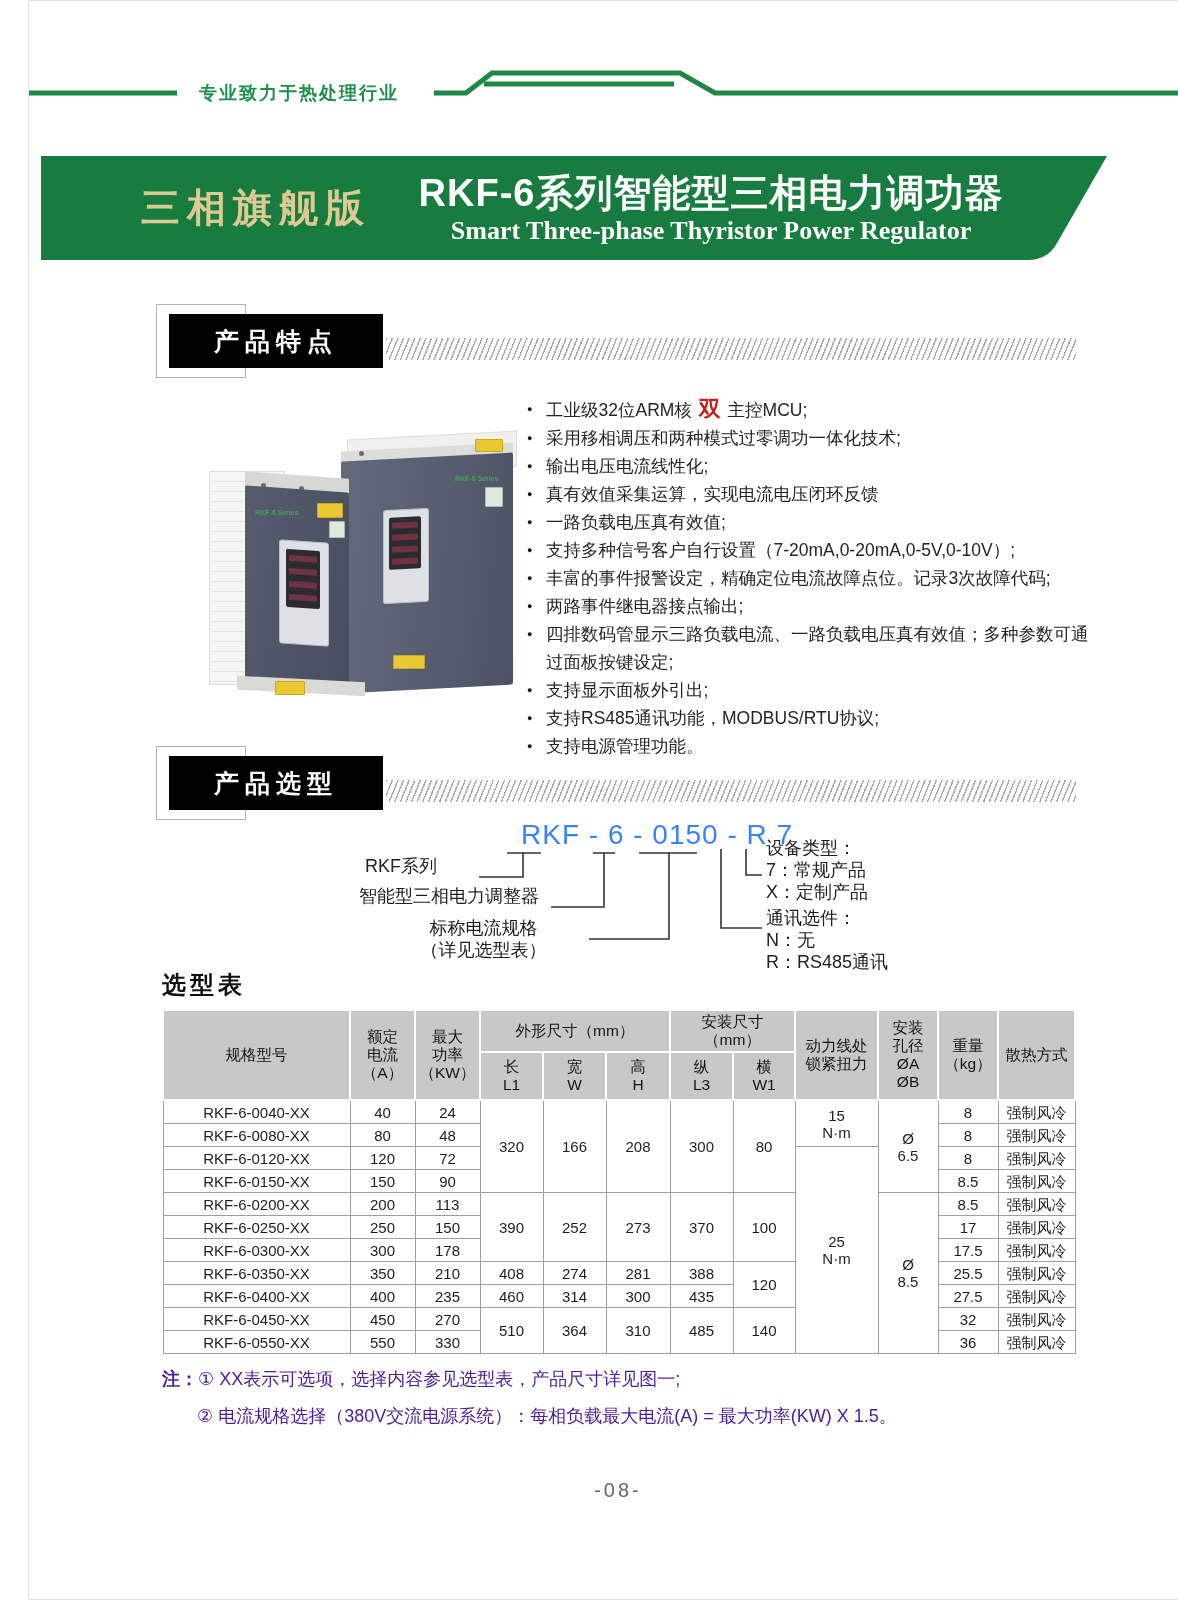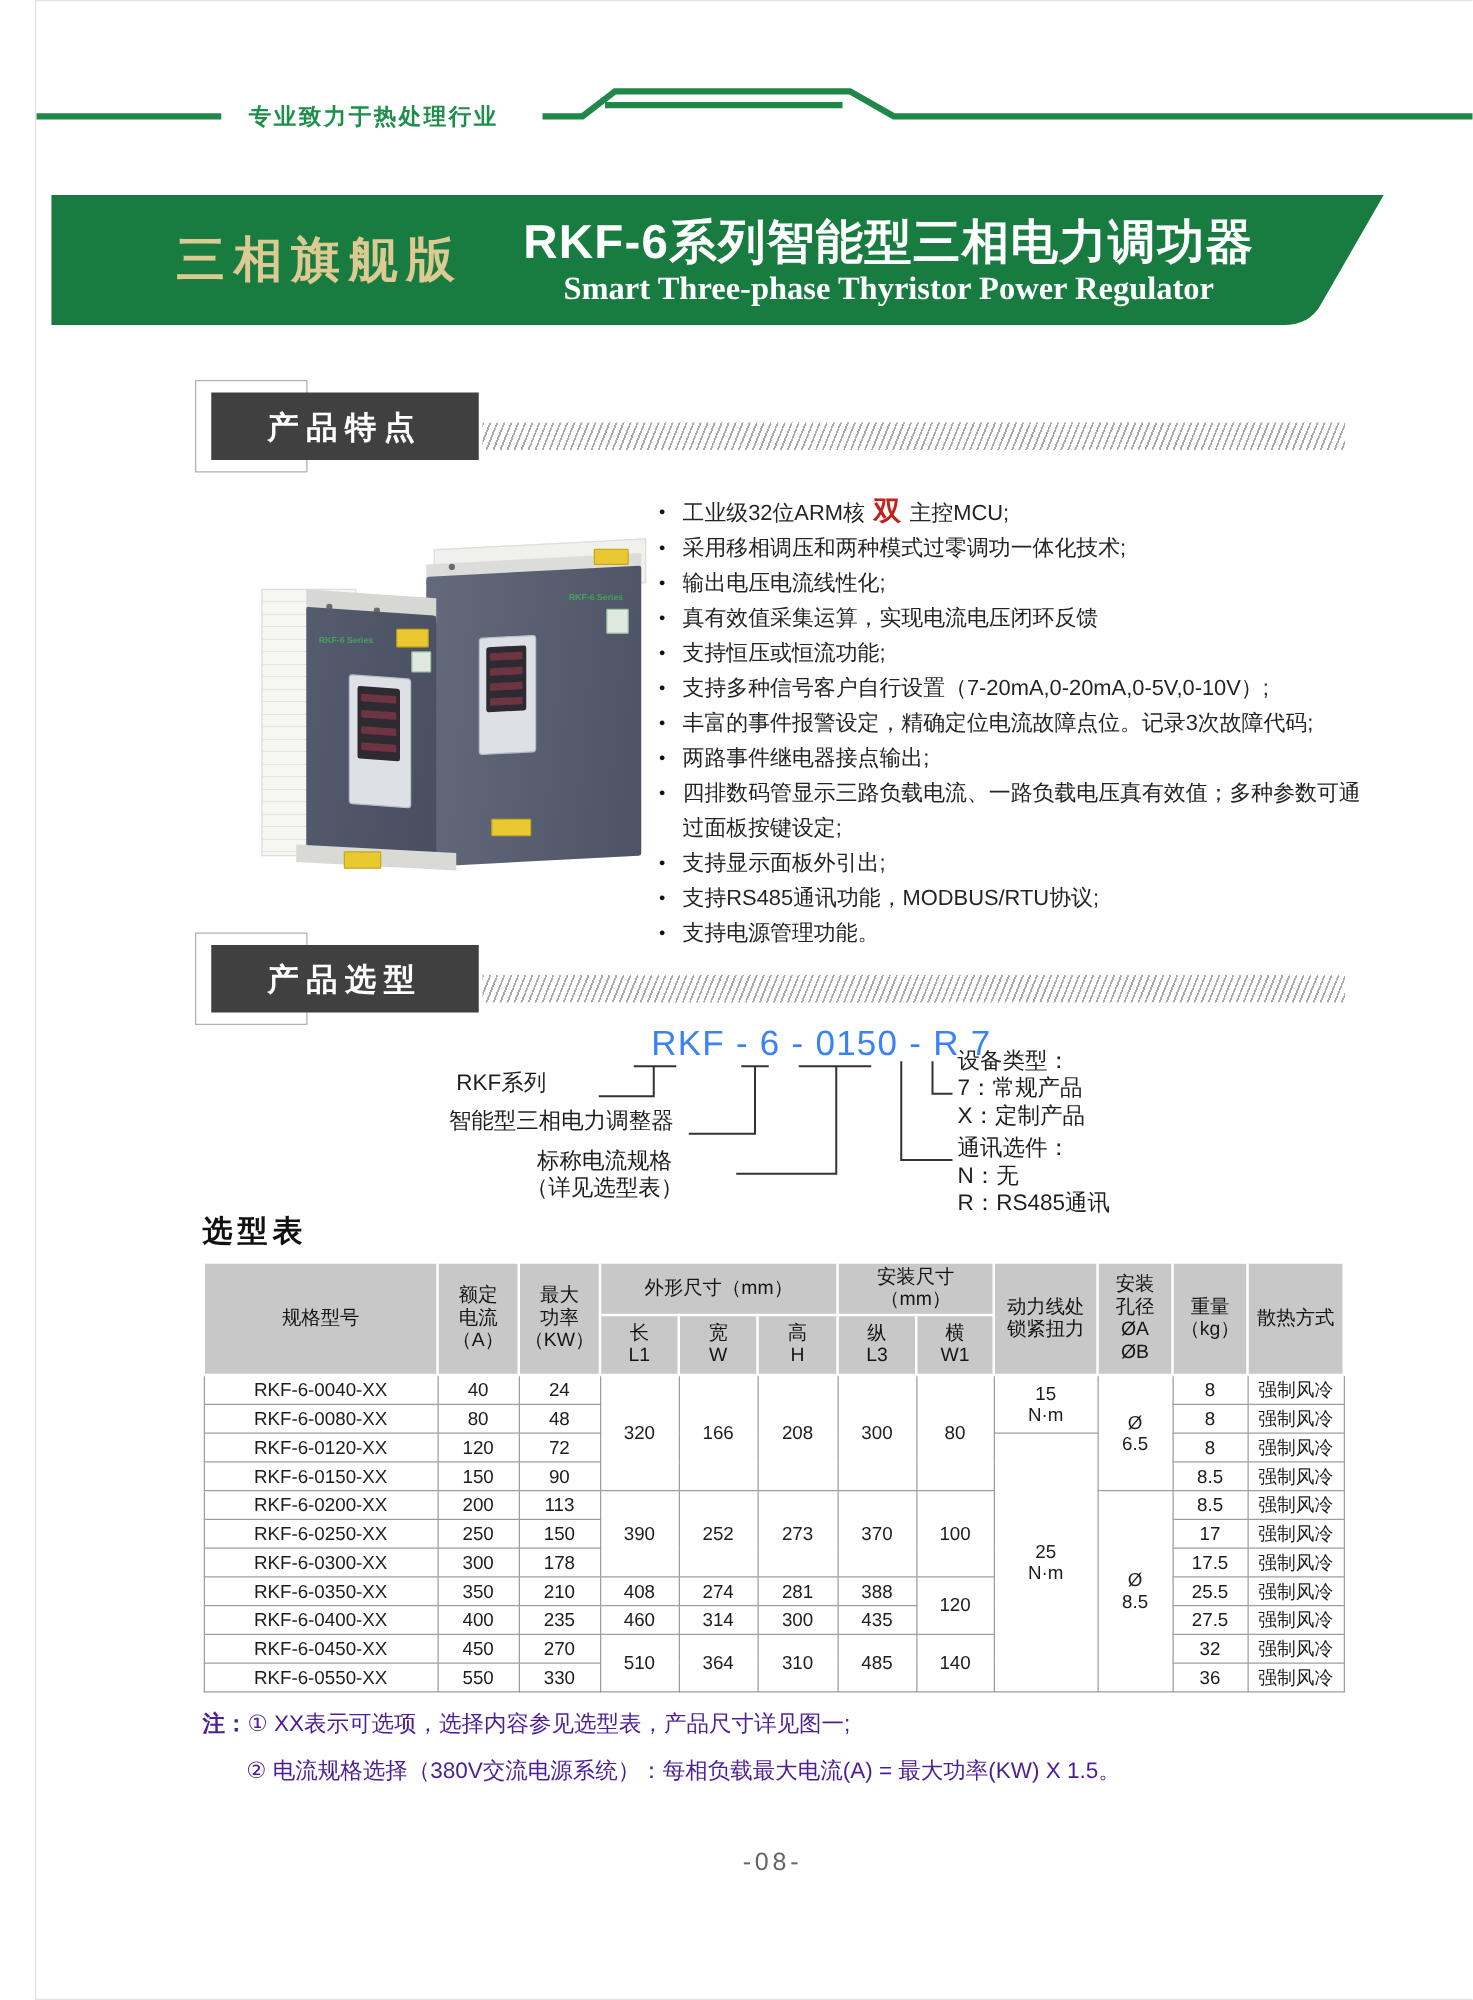--- a/index.html
+++ b/index.html
@@ -17,21 +17,21 @@
   .banner-edition{position:absolute;left:100px;top:25px;font-size:39px;font-weight:bold;
            color:#ddca92;letter-spacing:7px;white-space:nowrap;}
   .banner-zh{position:absolute;left:340px;top:12px;width:660px;text-align:center;
            font-size:38px;font-weight:bold;color:#ffffff;letter-spacing:1px;white-space:nowrap;}
   .banner-en{position:absolute;left:330px;top:60px;width:680px;text-align:center;
            font-size:26px;font-weight:bold;color:#ffffff;
            font-family:"Liberation Serif","DejaVu Serif",serif;white-space:nowrap;}
 
   
   .sec-bracket{position:absolute;width:88px;height:72px;border:1px solid #b0b0b0;background:transparent;}
-  .sec-box{position:absolute;width:214px;height:54px;background:#404040;color:#fff;
+  .sec-box{position:absolute;width:214px;height:54px;background:#000000;color:#fff;
            display:flex;align-items:center;justify-content:center;
            font-size:25px;font-weight:600;letter-spacing:6px;}
   .sec-stripes{position:absolute;width:690px;height:22px;
            background:repeating-linear-gradient(112deg,#ababab 0 1.4px,transparent 1.4px 5.2px);}
 
   
   .features{position:absolute;left:498px;top:394px;width:562px;list-style:none;margin:0;padding:0;}
   .feat{position:relative;padding-left:19px;font-size:17.5px;line-height:28px;color:#242424;}
   .feat::before{content:"●";position:absolute;left:0;top:0;font-size:9px;line-height:28px;color:#111;}
   .feat-em{color:#c4211a;font-weight:bold;font-size:22px;padding:0 2px;}
@@ -148,21 +148,21 @@
     </div>
     <div class="u-baseL"></div>
     <div class="ylab" style="left:96px;top:268px;width:28px;height:12px;"></div>
   </div>
 
   <ul class="features">
       <li class="feat"><span>工业级32位ARM核 </span><span class="feat-em">双</span><span> 主控MCU;</span></li>
       <li class="feat"><span>采用移相调压和两种模式过零调功一体化技术;</span></li>
       <li class="feat"><span>输出电压电流线性化;</span></li>
       <li class="feat"><span>真有效值采集运算，实现电流电压闭环反馈</span></li>
-      <li class="feat"><span>支持恒压或恒流功能;</span></li>
+      <li class="feat"><span>一路负载电压真有效值;</span></li>
       <li class="feat"><span>支持多种信号客户自行设置（7-20mA,0-20mA,0-5V,0-10V）;</span></li>
       <li class="feat"><span>丰富的事件报警设定，精确定位电流故障点位。记录3次故障代码;</span></li>
       <li class="feat"><span>两路事件继电器接点输出;</span></li>
       <li class="feat"><span>四排数码管显示三路负载电流、一路负载电压真有效值；多种参数可通过面板按键设定;</span></li>
       <li class="feat"><span>支持显示面板外引出;</span></li>
       <li class="feat"><span>支持RS485通讯功能，MODBUS/RTU协议;</span></li>
       <li class="feat"><span>支持电源管理功能。</span></li>
     </ul>
 
   <div class="sec-bracket" style="left:127px;top:745px;"></div>

